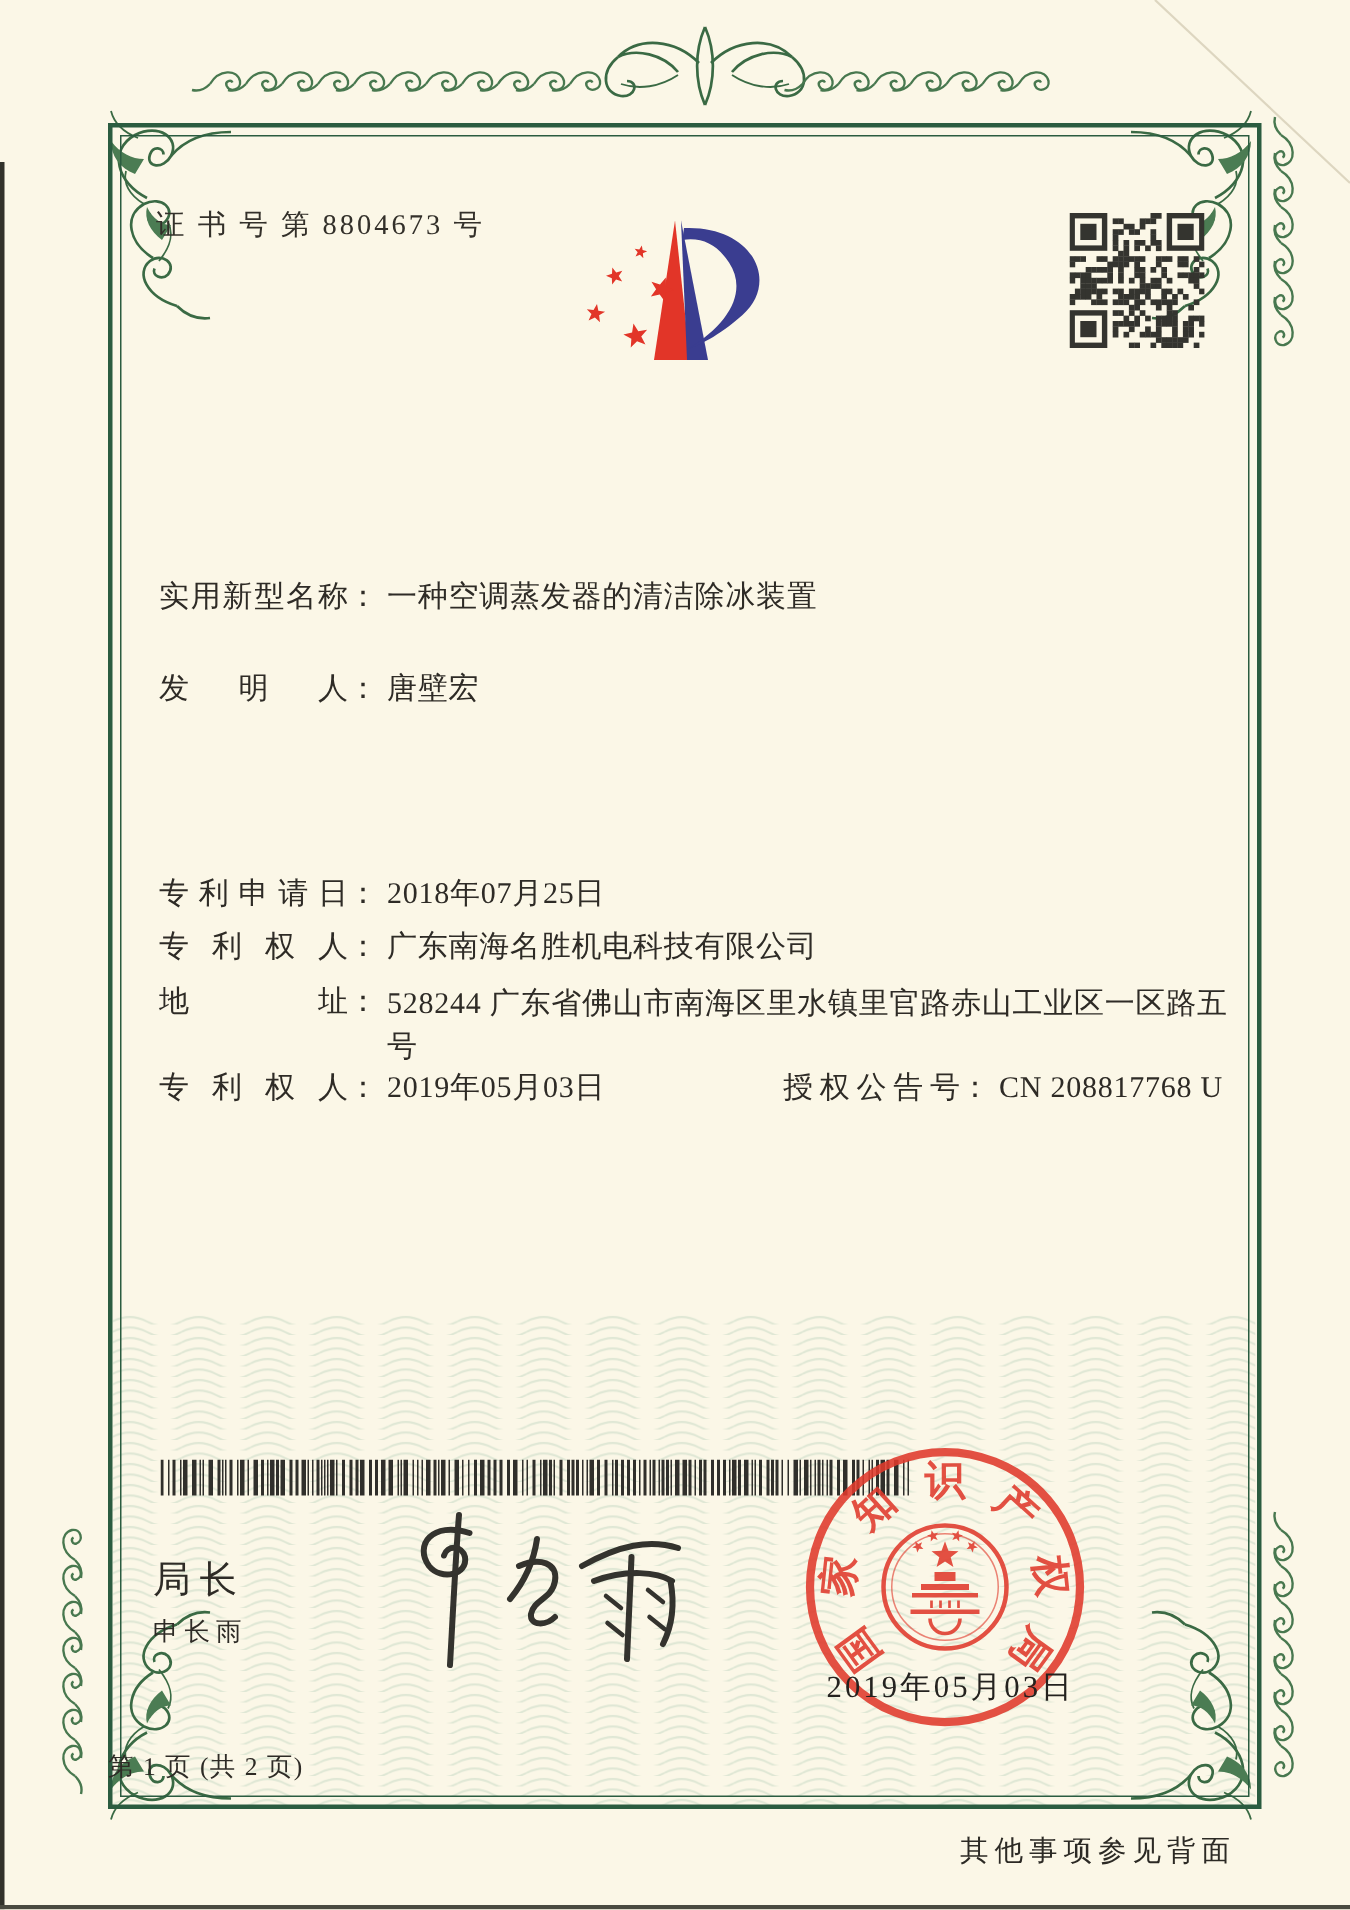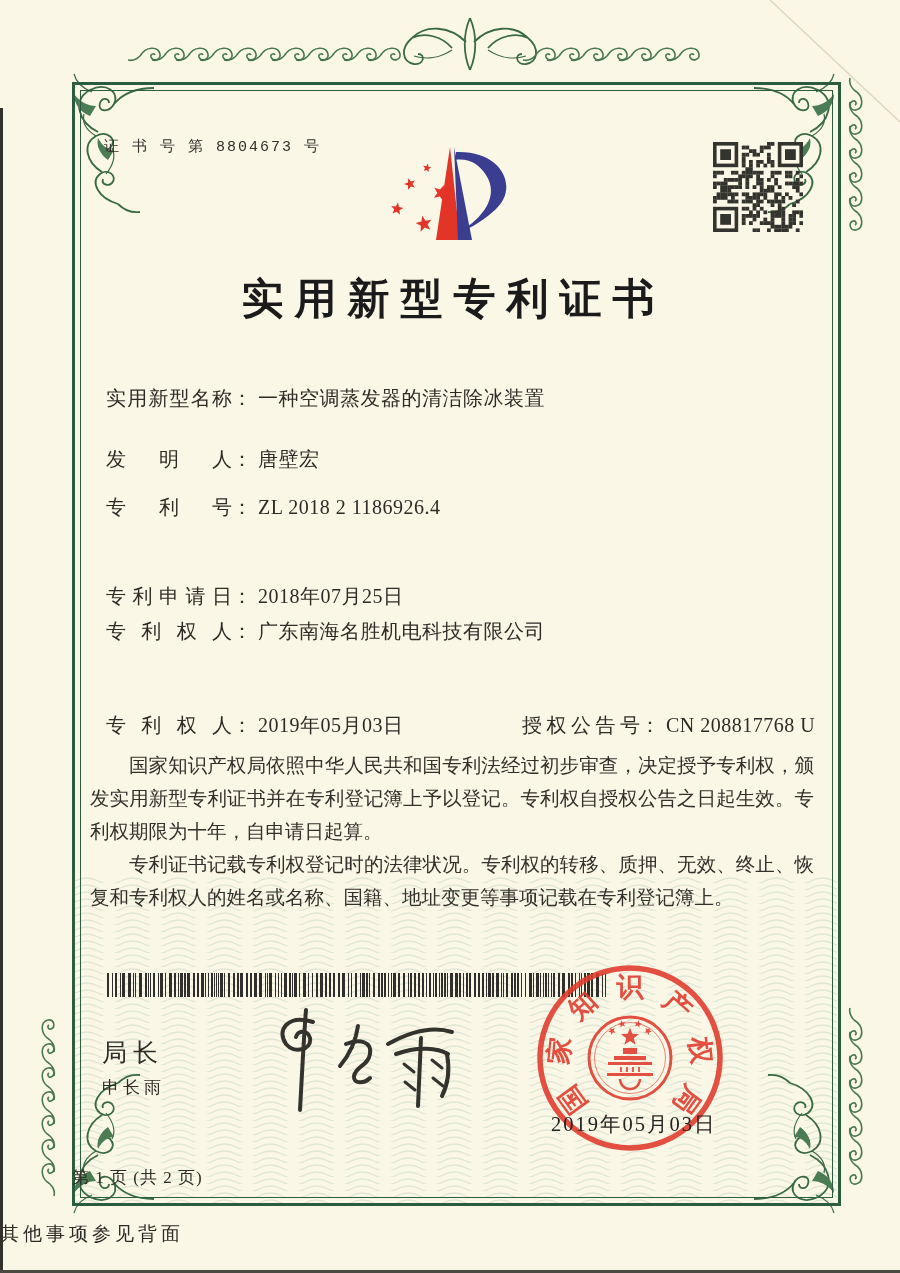--- a/index.html
+++ b/index.html
@@ -10,21 +10,21 @@
   .edge-left{left:0;top:108px;width:3px;height:1165px;background:#32322b;z-index:6;}
   .edge-bottom{left:0;bottom:0;width:100%;height:3px;background:#4a4a40;z-index:6;}
   
   .frame-outer{left:72px;top:82px;width:763px;height:1118px;border:3px solid #2b5c40;z-index:2;}
   .frame-inner{left:80px;top:90px;width:751px;height:1106px;border:1px solid #2b5c40;z-index:2;}
   
   #guil{left:75px;top:876px;z-index:0;}
   #decor{left:0;top:0;z-index:1;pointer-events:none;}
   .content{z-index:3;}
   
-  .cert-no{left:104px;top:137px;font-size:15px;letter-spacing:2px;color:#33302a;font-family:Liberation Mono, monospace;}
+  .cert-no{left:104px;top:137px;font-size:19px;letter-spacing:2px;color:#33302a;}
   #logo{left:380px;top:135px;}
   #qr{left:713px;top:142px;}
   .page-title{left:72px;top:271px;width:763px;text-align:center;font-size:42px;font-weight:bold;
               letter-spacing:11px;color:#1b1b1b;}
   
   .frow{left:106px;font-size:20px;line-height:26px;white-space:nowrap;}
   .flabel{display:inline-block;width:126px;text-align:justify;text-align-last:justify;vertical-align:top;}
   .fcolon{display:inline-block;vertical-align:top;}
   .fvalue{display:inline-block;letter-spacing:0.5px;vertical-align:top;margin-left:6px;}
   .fvalue.wrap{white-space:normal;width:568px;line-height:29px;}
@@ -36,21 +36,21 @@
   .paras{left:90px;top:749px;width:724px;font-size:19.5px;line-height:33px;text-align:justify;color:#332f2a;}
   .paras p{margin:0;text-indent:2em;}
   
   #barcode{left:107px;top:973px;z-index:3;}
   .signer-title{left:102px;top:1036px;font-size:25px;letter-spacing:6px;}
   .signer-name{left:102px;top:1076px;font-size:17px;letter-spacing:4px;}
   #signature{left:228px;top:1004px;z-index:3;}
   #sealSvg{left:528px;top:956px;z-index:4;opacity:0.88;}
   .seal-date{left:551px;top:1110px;font-size:20.5px;letter-spacing:2px;color:#24221f;z-index:5;}
   .page-info{left:72px;top:1166px;width:763px;font-size:17px;letter-spacing:1px;}
-  .footer-note{left:0;top:1221px;width:824px;text-align:left;font-size:19px;letter-spacing:4px;color:#2c2a25;}
+  .footer-note{left:0;top:1221px;width:824px;text-align:right;font-size:19px;letter-spacing:4px;color:#2c2a25;}
   .sealch{font-size:27px;font-weight:bold;fill:#e03a2c;font-family:"Liberation Serif","DejaVu Serif",serif;}
 </style>
 </head>
 <body>
 
 <div class="page">
 
   <svg id="guil" class="abs" width="762" height="328">
     <defs>
       <pattern id="wav" width="46" height="7" patternUnits="userSpaceOnUse">
@@ -375,48 +375,43 @@
       <rect x="3.6" y="3.6" width="18" height="18" fill="#fbf7e7"></rect>
       <rect x="7.2" y="7.2" width="10.8" height="10.8" fill="#34342f"></rect>
       <rect x="64.8" y="0" width="25.2" height="25.2" fill="#34342f"></rect>
       <rect x="68.4" y="3.6" width="18" height="18" fill="#fbf7e7"></rect>
       <rect x="72" y="7.2" width="10.8" height="10.8" fill="#34342f"></rect>
       <rect x="0" y="64.8" width="25.2" height="25.2" fill="#34342f"></rect>
       <rect x="3.6" y="68.4" width="18" height="18" fill="#fbf7e7"></rect>
       <rect x="7.2" y="72" width="10.8" height="10.8" fill="#34342f"></rect>
     </svg>
 
-  <div class="abs content page-title">实用新型专利证书</div>
 
   <div class="abs content frow f1">
     <span class="flabel">发明人</span><span class="fcolon">：</span><span class="fvalue">唐壁宏</span>
   </div>
   <div class="abs content frow f0">
     <span class="flabel">实用新型名称</span><span class="fcolon">：</span><span class="fvalue">一种空调蒸发器的清洁除冰装置</span>
-  </div>
-  <div class="abs content frow f2">
-    <span class="flabel">专利号</span><span class="fcolon">：</span><span class="fvalue">ZL 2018 2 1186926.4</span>
   </div>
   <div class="abs content frow f3">
     <span class="flabel">专利申请日</span><span class="fcolon">：</span><span class="fvalue">2018年07月25日</span>
   </div>
   <div class="abs content frow f4">
     <span class="flabel">专利权人</span><span class="fcolon">：</span><span class="fvalue">广东南海名胜机电科技有限公司</span>
   </div>
+  <div class="abs content frow f5">
+    <span class="flabel">地址</span><span class="fcolon">：</span><span class="fvalue wrap">528244 广东省佛山市南海区里水镇里官路赤山工业区一区路五号</span>
+  </div>
   <div class="abs content frow grant" style="width:710px;">
     <span class="flabel">专利权人</span><span class="fcolon">：</span><span class="fvalue">2019年05月03日</span>
     <span class="cell2">
       <span class="flabel short">授权公告号</span><span class="fcolon">：</span><span class="fvalue">CN 208817768 U</span>
     </span>
   </div>
 
-  <div class="abs content paras">
-    <p>国家知识产权局依照中华人民共和国专利法经过初步审查，决定授予专利权，颁发实用新型专利证书并在专利登记簿上予以登记。专利权自授权公告之日起生效。专利权期限为十年，自申请日起算。</p>
-    <p>专利证书记载专利权登记时的法律状况。专利权的转移、质押、无效、终止、恢复和专利权人的姓名或名称、国籍、地址变更等事项记载在专利登记簿上。</p>
-  </div>
 
   <svg id="barcode" class="abs" width="505" height="25">
       <rect x="0" y="0" width="2" height="24" fill="#302f2b"></rect>
       <rect x="5" y="0" width="1" height="24" fill="#302f2b"></rect>
       <rect x="8" y="0" width="2" height="24" fill="#302f2b"></rect>
       <rect x="13" y="0" width="1" height="24" fill="#302f2b"></rect>
       <rect x="15" y="0" width="3" height="24" fill="#302f2b"></rect>
       <rect x="21" y="0" width="3" height="24" fill="#302f2b"></rect>
       <rect x="26" y="0" width="1" height="24" fill="#302f2b"></rect>
       <rect x="28" y="0" width="1" height="24" fill="#302f2b"></rect>

